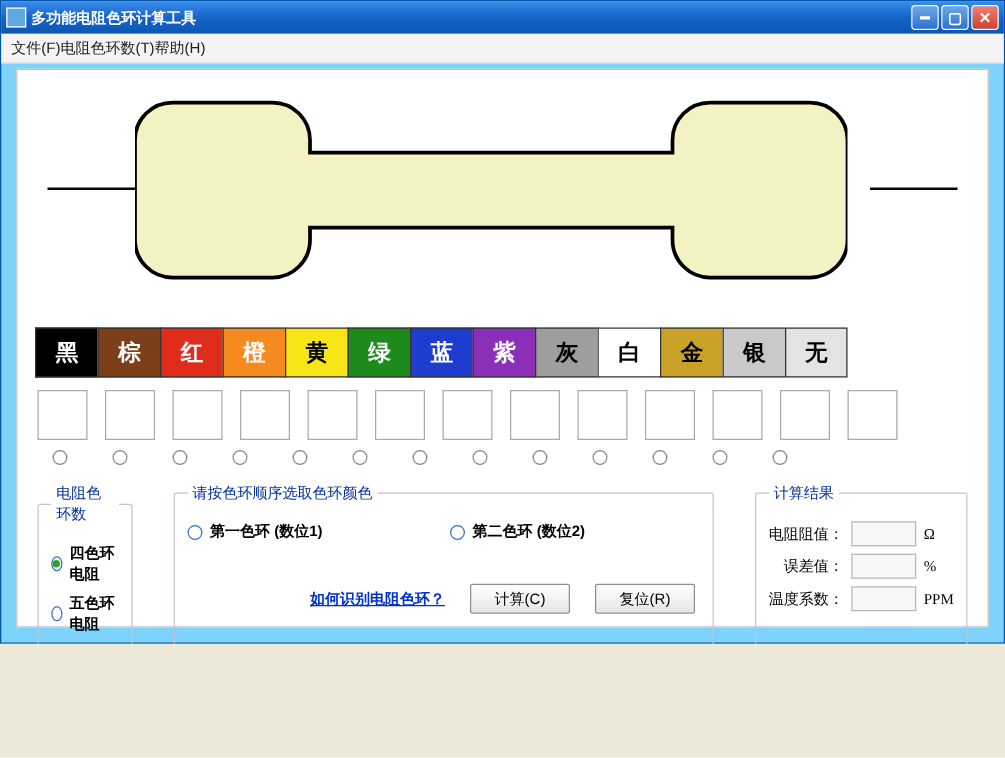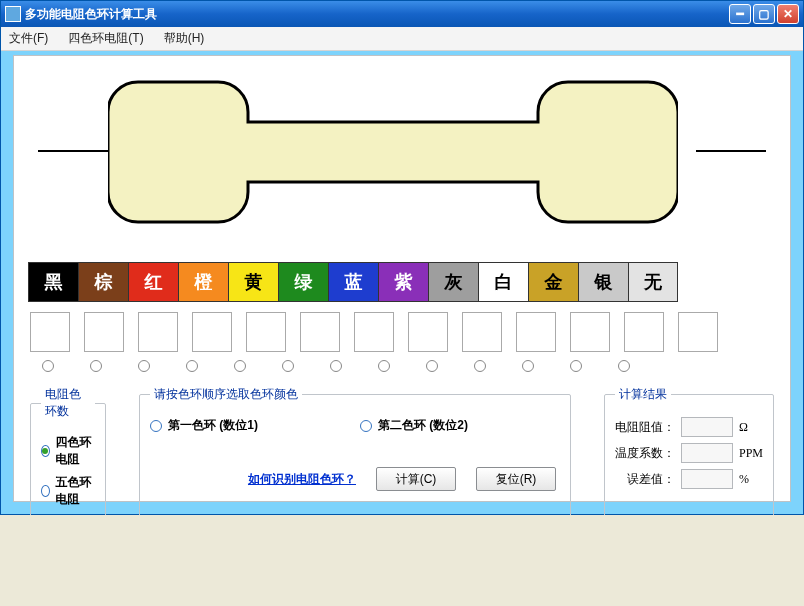--- a/index.html
+++ b/index.html
@@ -5,21 +5,21 @@
   * { box-sizing: border-box; }
   body { margin:0; font-family: "Microsoft YaHei", Tahoma, sans-serif; font-size:12px; background:#ece9d8; }
   .window { width:804px; height:515px; border:1px solid #0055aa; background:#7dd3fc; position:relative; }
   .titlebar { height:26px; background:linear-gradient(to bottom,#3a8de8 0%,#1664c9 50%,#0a56b5 100%); color:#fff; display:flex; align-items:center; padding:0 4px; }
   .title-icon { width:16px; height:16px; background:#5fa8e0; border:1px solid #fff; margin-right:4px; }
   .titlebar-title { flex:1; font-size:12px; font-weight:bold; }
   .winbtns { display:flex; gap:2px; }
   .winbtn { width:22px; height:20px; border:1px solid #fff; border-radius:3px; display:flex; align-items:center; justify-content:center; font-weight:bold; color:#fff; font-size:12px; }
   .winbtn.min,.winbtn.max { background:linear-gradient(to bottom,#6fa8e8,#2b72cf); }
   .winbtn.close { background:linear-gradient(to bottom,#f08070,#d0402e); }
-  .menubar { height:24px; background:#f4f4f4; border-bottom:1px solid #d4d4d4; display:flex; align-items:center; padding:0 8px; gap:20px; color:#222; }
+  .menubar { height:24px; background:#f4f4f4; border-bottom:1px solid #d4d4d4; display:flex; align-items:center; padding:0 8px; color:#222; }
   .menuitem { cursor:default; }
   .content { position:absolute; left:12px; right:12px; top:54px; bottom:12px; border:1px solid #bfc2c5; background:#fff; padding:10px 14px; }
   
   .resistor-area { position:relative; height:170px; margin-top:6px; }
   .lead { position:absolute; top:78px; height:2px; background:#000; }
   .lead.left { left:10px; width:70px; }
   .lead.right { right:10px; width:70px; }
   .resistor-svg { position:absolute; left:80px; top:0; width:570px; height:160px; }
   
   .color-row { display:flex; gap:0; margin-top:20px; }
@@ -57,21 +57,21 @@
     <div class="titlebar-title">多功能电阻色环计算工具</div>
     <div class="winbtns">
       <div class="winbtn min">━</div>
       <div class="winbtn max">▢</div>
       <div class="winbtn close">✕</div>
     </div>
   </div>
 
   <div class="menubar">
     <span class="menuitem">文件(F)</span>
-    <span class="menuitem">四色环电阻(T)</span>
+    <span class="menuitem">电阻色环数(T)</span>
     <span class="menuitem">帮助(H)</span>
   </div>
 
   <div class="content">
 
     <div class="resistor-area">
       <div class="lead left"></div>
       <div class="lead right"></div>
       <svg class="resistor-svg" viewBox="0 0 570 160">
         <path d="M30 10
@@ -165,28 +165,28 @@
 
       <fieldset style="width:170px">
         <legend>计算结果</legend>
         <div class="gbody">
           <div class="result-row">
             <span class="lbl">电阻阻值：</span>
             <span class="val"></span>
             <span class="unit">Ω</span>
           </div>
           <div class="result-row">
+            <span class="lbl">误差值：</span>
+            <span class="val"></span>
+            <span class="unit">%</span>
+          </div>
+          <div class="result-row">
             <span class="lbl">温度系数：</span>
             <span class="val"></span>
             <span class="unit">PPM</span>
-          </div>
-          <div class="result-row">
-            <span class="lbl">误差值：</span>
-            <span class="val"></span>
-            <span class="unit">%</span>
           </div>
         </div>
       </fieldset>
     </div>
 
     <div class="bottom-bar">
       <span class="linkq">如何识别电阻色环？</span>
       <div class="btn">计算(C)</div>
       <div class="btn">复位(R)</div>
     </div>

